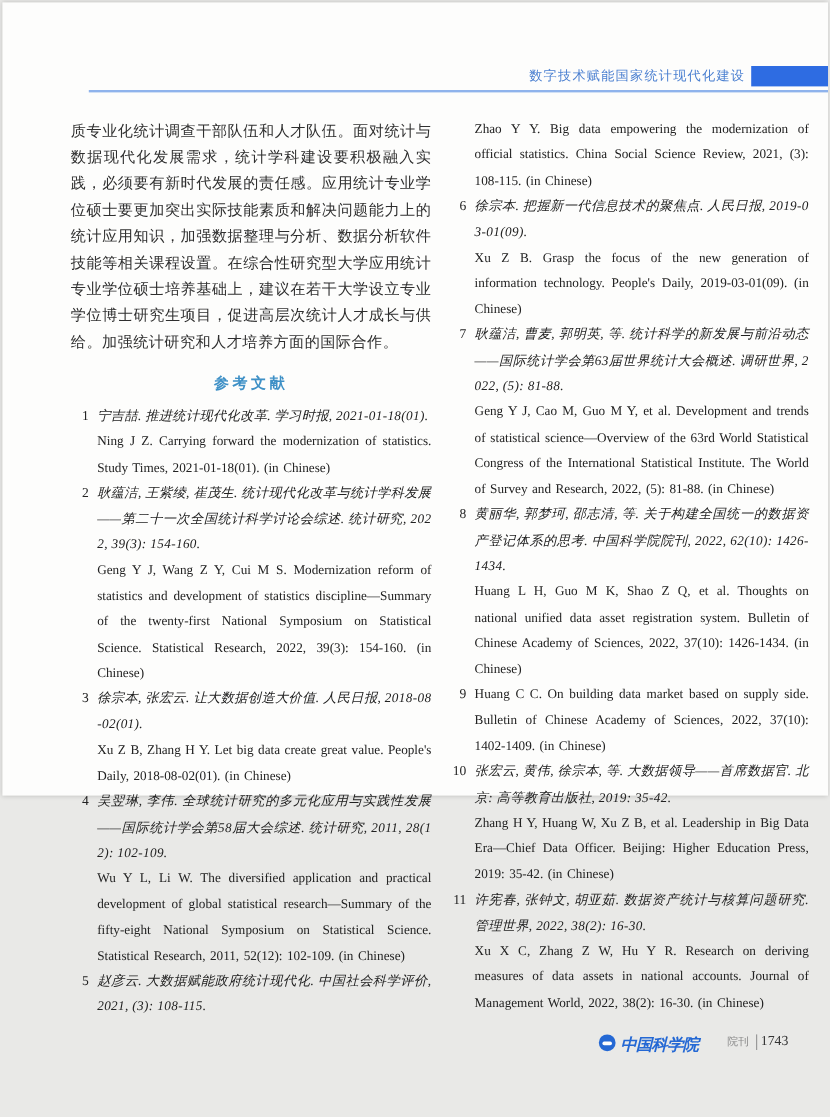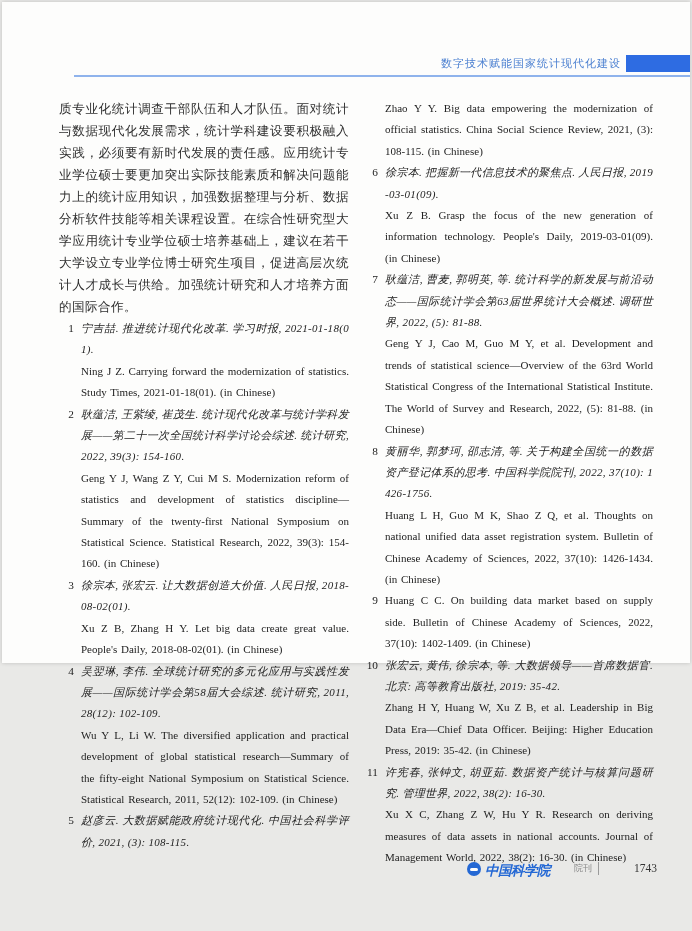--- a/index.html
+++ b/index.html
@@ -45,21 +45,21 @@
     left: 72px;
     right: 0;
     height: 2px;
     background: #8fb3ec;
   }
   
   .columns {
     position: absolute;
     top: 96px;
     left: 57px;
-    right: 37px;
+    right: 16px;
     display: flex;
     gap: 14px;
   }
   .col { flex: 1 1 0; min-width: 0; }
   .body-paragraph {
     font-size: 12.6px;
     line-height: 22px;
     color: #2f2f2f;
     text-align: justify;
     text-justify: inter-character;
@@ -146,37 +146,37 @@
   }
   .footer-divider {
     width: 1px;
     height: 13px;
     background: #9a9a9a;
     margin: 0 3px;
   }
   .page-number {
     font-size: 11.5px;
     color: #333;
-    margin-left: 32px;
   }
 </style>
 </head>
 <body>
 
 <div class="page">
 
   <div class="header-row">
     <span class="header-title" style="color: rgb(74, 127, 208);">数字技术赋能国家统计现代化建设</span>
     <span class="header-accent" style="background: rgb(46, 108, 226);"></span>
   </div>
   <div class="header-rule" style="background: rgb(143, 179, 236);"></div>
 
   <div class="columns">
     <div class="col">
       <div class="body-paragraph">质专业化统计调查干部队伍和人才队伍。面对统计与数据现代化发展需求，统计学科建设要积极融入实践，必须要有新时代发展的责任感。应用统计专业学位硕士要更加突出实际技能素质和解决问题能力上的统计应用知识，加强数据整理与分析、数据分析软件技能等相关课程设置。在综合性研究型大学应用统计专业学位硕士培养基础上，建议在若干大学设立专业学位博士研究生项目，促进高层次统计人才成长与供给。加强统计研究和人才培养方面的国际合作。</div>
+      <div class="ref-heading" style="color: rgb(62, 144, 198);">参考文献</div>
       <div class="ref-list" id="left-ref-list">
           <div class="ref-item">
             <span class="ref-num">1</span>
             <div class="ref-body">
               <div class="ref-seg zh">宁吉喆. 推进统计现代化改革. 学习时报, 2021-01-18(01).</div>
               <div class="ref-seg en">Ning J Z. Carrying forward the modernization of statistics. Study Times, 2021-01-18(01). (in Chinese)</div>
             </div>
           </div>
           <div class="ref-item">
             <span class="ref-num">2</span>
@@ -225,21 +225,21 @@
           <div class="ref-item">
             <span class="ref-num">7</span>
             <div class="ref-body">
               <div class="ref-seg zh">耿蕴洁, 曹麦, 郭明英, 等. 统计科学的新发展与前沿动态——国际统计学会第63届世界统计大会概述. 调研世界, 2022, (5): 81-88.</div>
               <div class="ref-seg en">Geng Y J, Cao M, Guo M Y, et al. Development and trends of statistical science—Overview of the 63rd World Statistical Congress of the International Statistical Institute. The World of Survey and Research, 2022, (5): 81-88. (in Chinese)</div>
             </div>
           </div>
           <div class="ref-item">
             <span class="ref-num">8</span>
             <div class="ref-body">
-              <div class="ref-seg zh">黄丽华, 郭梦珂, 邵志清, 等. 关于构建全国统一的数据资产登记体系的思考. 中国科学院院刊, 2022, 37(10): 1426-1756.</div>
+              <div class="ref-seg zh">黄丽华, 郭梦珂, 邵志清, 等. 关于构建全国统一的数据资产登记体系的思考. 中国科学院院刊, 2022, 62(10): 1426-1434.</div>
               <div class="ref-seg en">Huang L H, Guo M K, Shao Z Q, et al. Thoughts on national unified data asset registration system. Bulletin of Chinese Academy of Sciences, 2022, 37(10): 1426-1434. (in Chinese)</div>
             </div>
           </div>
           <div class="ref-item">
             <span class="ref-num">9</span>
             <div class="ref-body">
               <div class="ref-seg en">Huang C C. On building data market based on supply side. Bulletin of Chinese Academy of Sciences, 2022, 37(10): 1402-1409. (in Chinese)</div>
             </div>
           </div>
           <div class="ref-item">

